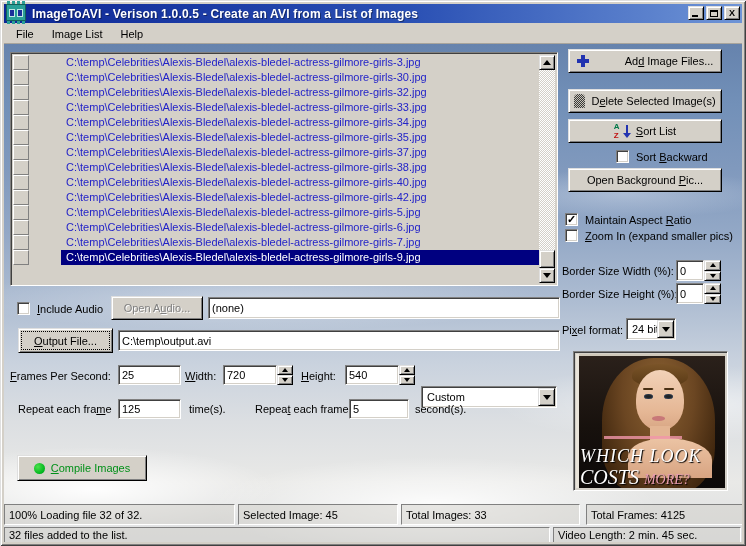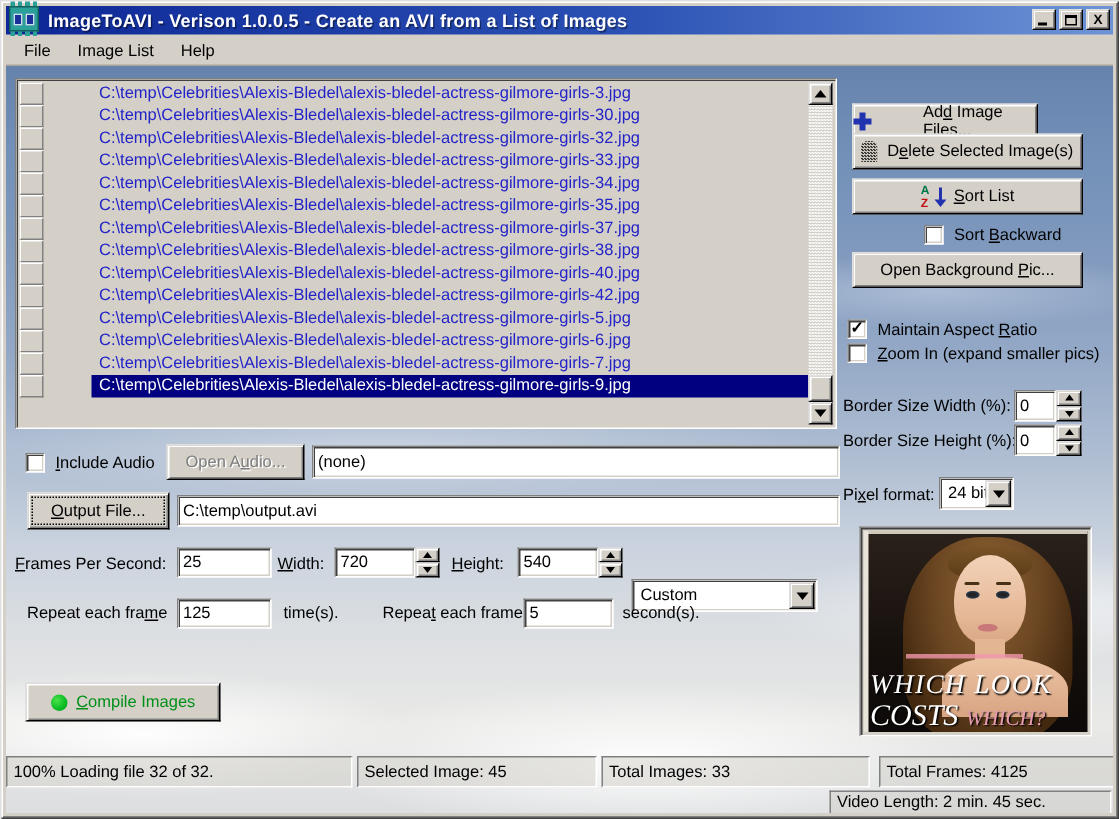--- a/index.html
+++ b/index.html
@@ -256,21 +256,21 @@
           </div>
         <div class="sb-track">
           <div class="sb-thumb"></div>
         </div>
         <div class="sb-btn down">
             <div class="tri-down"></div>
           </div>
       </div>
     </div>
 
-    <div class="btn bevel-out abs" style="left:564px; top:25px; width:124px; height:24px;gap:36px;">
+    <div class="btn bevel-out abs" style="left:564px; top:5px; width:154px; height:24px;gap:36px;">
       <span class="plus-icon"></span>
       <span>Ad<u>d</u> Image Files...</span>
     </div>
     <div class="btn bevel-out abs" style="left:564px; top:45px; width:154px; height:24px;">
       <span class="delete-icon"></span>
       <span>D<u>e</u>lete Selected Image(s)</span>
     </div>
     <div class="btn bevel-out abs" style="left:564px; top:75px; width:154px; height:24px;">
       <span class="sort-icon">
           <span class="a">A</span>
@@ -331,21 +331,21 @@
         <div class="brow r"></div>
         <div class="eye l"></div>
         <div class="eye r"></div>
         <div class="lips"></div>
         <div class="neck"></div>
         <div class="shoulder"></div>
         <div class="cap-small"></div>
         <div class="overlay">
           <div class="ov1">WHICH LOOK</div>
           <div class="ov2"><span>COSTS</span>
-            <span class="more">WHICH?</span></div>
+            <span class="more">MORE?</span></div>
           <div class="ov-bar"></div>
         </div>
       </div>
     </div>
 
     <div class="chk abs" style="left:13px; top:258px;"></div>
     <span class="lbl abs" style="left:33px; top:259px;"><u>I</u>nclude Audio</span>
     <div class="btn bevel-out disabled abs" style="left:107px; top:252px; width:92px; height:24px;">
       <span>Open A<u>u</u>dio...</span>
     </div>
@@ -374,21 +374,21 @@
     <div class="abs" style="left:341px; top:321px; width:54px; height:20px;"><input class="field" value="540" style=""></div>
     <div class="spin abs" style="left:395px; top:321px; width:16px; height:20px;">
       <div>
           <span class="spin-tri-up"></span>
         </div>
       <div>
           <span class="spin-tri-down"></span>
         </div>
     </div>
 
-    <div class="dd abs" style="left:417px; top:320px; width:124px; height:22px;">
+    <div class="dd abs" style="left:417px; top:320px; width:136px; height:22px;">
       <span>Custom</span>
       <span class="dd-btn">
           <span class="dd-arrow"></span>
         </span>
     </div>
 
     <span class="lbl abs" style="left:14px; top:359px;">Repeat each fra<u>m</u>e</span>
     <div class="abs" style="left:114px; top:355px; width:63px; height:20px;"><input class="field" value="125" style=""></div>
     <span class="lbl abs" style="left:185px; top:359px;">time(s).</span>
 
@@ -407,18 +407,21 @@
     <div class="status abs" style="left:234px; top:460px; width:160px; height:21px;">
         <span>Selected Image: 45</span>
       </div>
     <div class="status abs" style="left:397px; top:460px; width:179px; height:21px;">
         <span>Total Images: 33</span>
       </div>
     <div class="status abs" style="left:549px; top:460px; width:188px; height:21px;margin-left:33px;">
         <span>Total Frames: 4125</span>
       </div>
 
+    <div class="status abs" style="left:0; top:483px; width:546px; height:16px;">
+        <span>32 files added to the list.</span>
+      </div>
     <div class="status abs" style="left:549px; top:483px; width:188px; height:16px;">
         <span>Video Length: 2 min. 45 sec.</span>
       </div>
 
   </div>
 </div>
 
 </body></html>

